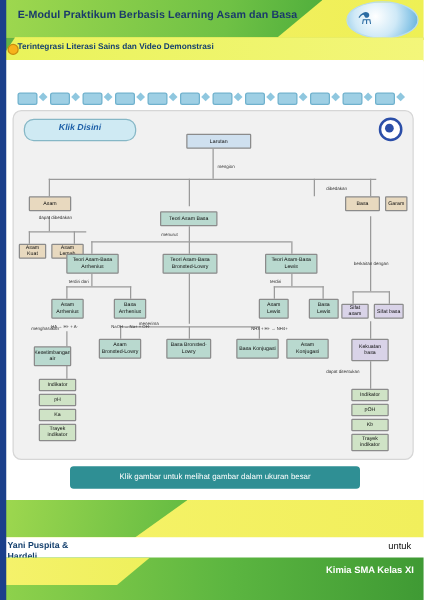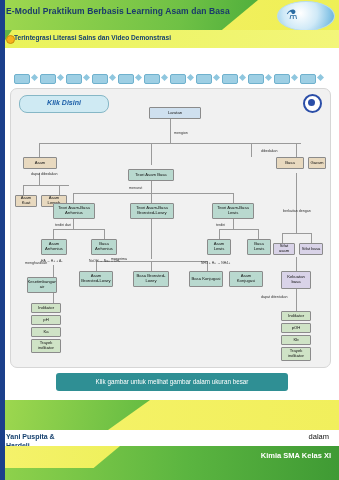--- a/index.html
+++ b/index.html
@@ -22,20 +22,21 @@
   }
   .hdr-green{
     position:absolute;left:0;top:0;width:258px;height:30px;
     background:linear-gradient(100deg,#9fd84f 0%,#6fc145 70%,#4fae3c 100%);
     clip-path:polygon(0 0,100% 0,86% 100%,0 100%);
   }
   .hdr-title{
     position:absolute;left:6px;top:6px;width:240px;
     font-size:8.5px;font-weight:bold;color:#1a3a6b;
     letter-spacing:.1px;
+    text-align:center;
   }
   .hdr-circle{
     position:absolute;right:4px;top:1px;width:56px;height:28px;
     background:radial-gradient(circle at 40% 40%,#ffffff 0%,#cfe9f7 45%,#8ec8e8 75%,#5aa9d6 100%);
     border-radius:50%;
     border:1px solid #b9dcee;
   }
   .hdr-circle .sci{
     position:absolute;left:8px;top:5px;font-size:13px;color:#2b6ca3;
   }
@@ -326,21 +327,21 @@
   </div>
 
   <div class="ftr">
     <div class="ftr-yellow"></div>
     <div class="ftr-green"></div>
     <div class="ftr-white"></div>
     <div class="ftr-author">
       <div>Yani Puspita &amp;</div>
       <div>Hardeli</div>
     </div>
-    <div class="ftr-page">dalam</div>
+    <div class="ftr-page">untuk</div>
     <div class="ftr-bar">
       <div class="ftr-bar-y"></div>
       <div class="ftr-bar-txt">Kimia SMA Kelas XI</div>
     </div>
   </div>
 
   <div class="blue-edge"></div>
 </div>
 
 </body></html>

